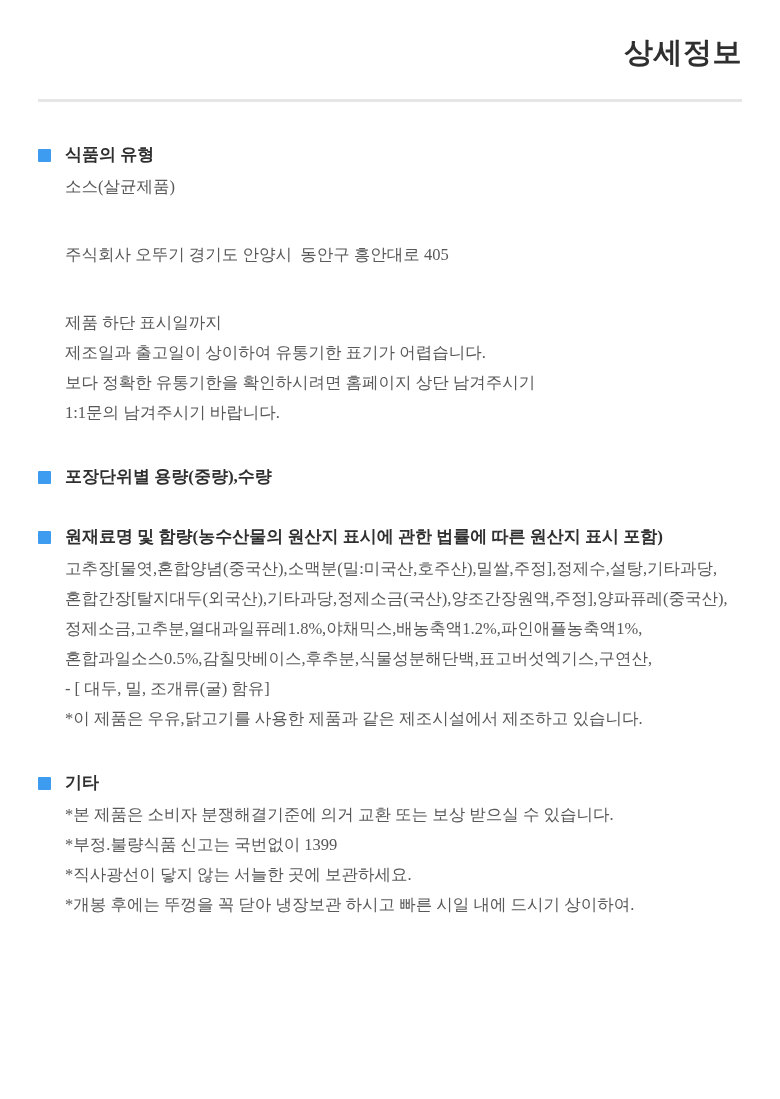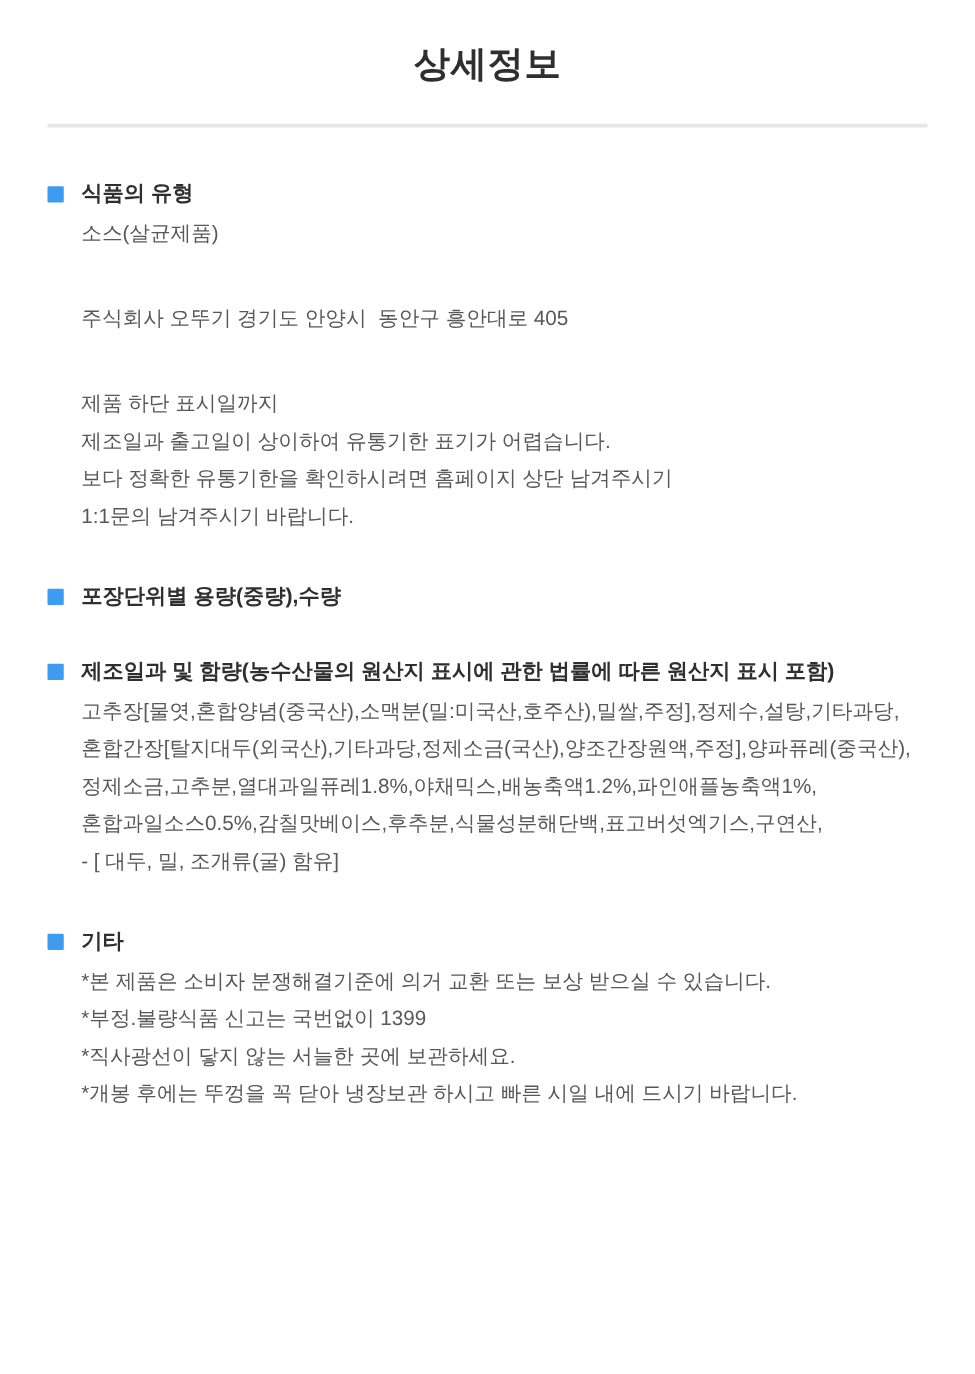--- a/index.html
+++ b/index.html
@@ -17,38 +17,39 @@
   }
   .page {
     width: 780px;
     min-height: 1099px;
     margin: 0 auto;
     background: #ffffff;
     padding: 36px 38px 48px 38px;
   }
   .page-title {
     margin: 0;
-    text-align: center;
+    text-align: right;
     font-size: 29px;
     line-height: 32px;
     font-weight: bold;
     color: var(--heading-color);
     letter-spacing: 0.5px;
   }
   .divider {
     border: none;
     height: 3px;
     background: var(--divider-color);
     margin: 31px 0 0 0;
   }
   .sections {
     padding-top: 42px;
   }
   .section {
     margin-bottom: 38px;
+    font-family: Liberation Serif, serif;
   }
   .section-heading {
     display: flex;
     align-items: center;
     gap: 14px;
     font-size: 17px;
     line-height: 22px;
     font-weight: bold;
     color: var(--heading-color);
   }
@@ -104,37 +105,38 @@
   <section class="section">
     <div class="section-heading">
       <span class="bullet"></span>
       <span class="heading-text">포장단위별 용량(중량),수량</span>
     </div>
   </section>
 
   <section class="section">
     <div class="section-heading">
       <span class="bullet"></span>
-      <span class="heading-text">제조일과 및 함량(농수산물의 원산지 표시에 관한 법률에 따른 원산지 표시 포함)</span>
+      <span class="heading-text">원재료명 및 함량(농수산물의 원산지 표시에 관한 법률에 따른 원산지 표시 포함)</span>
     </div>
     <div class="section-body">
           <div class="body-line">고추장[물엿,혼합양념(중국산),소맥분(밀:미국산,호주산),밀쌀,주정],정제수,설탕,기타과당,</div>
           <div class="body-line">혼합간장[탈지대두(외국산),기타과당,정제소금(국산),양조간장원액,주정],양파퓨레(중국산),</div>
           <div class="body-line">정제소금,고추분,열대과일퓨레1.8%,야채믹스,배농축액1.2%,파인애플농축액1%,</div>
           <div class="body-line">혼합과일소스0.5%,감칠맛베이스,후추분,식물성분해단백,표고버섯엑기스,구연산,</div>
           <div class="body-line">- [ 대두, 밀, 조개류(굴) 함유]</div>
+          <div class="body-line">*이 제품은 우유,닭고기를 사용한 제품과 같은 제조시설에서 제조하고 있습니다.</div>
         </div>
   </section>
 
   <section class="section">
     <div class="section-heading">
       <span class="bullet"></span>
       <span class="heading-text">기타</span>
     </div>
     <div class="section-body">
           <div class="body-line">*본 제품은 소비자 분쟁해결기준에 의거 교환 또는 보상 받으실 수 있습니다.</div>
           <div class="body-line">*부정.불량식품 신고는 국번없이 1399</div>
           <div class="body-line">*직사광선이 닿지 않는 서늘한 곳에 보관하세요.</div>
-          <div class="body-line">*개봉 후에는 뚜껑을 꼭 닫아 냉장보관 하시고 빠른 시일 내에 드시기 바랍니다.</div>
+          <div class="body-line">*개봉 후에는 뚜껑을 꼭 닫아 냉장보관 하시고 빠른 시일 내에 드시기 상이하여.</div>
         </div>
   </section>
 </div>
 </div>
 
 </body></html>

